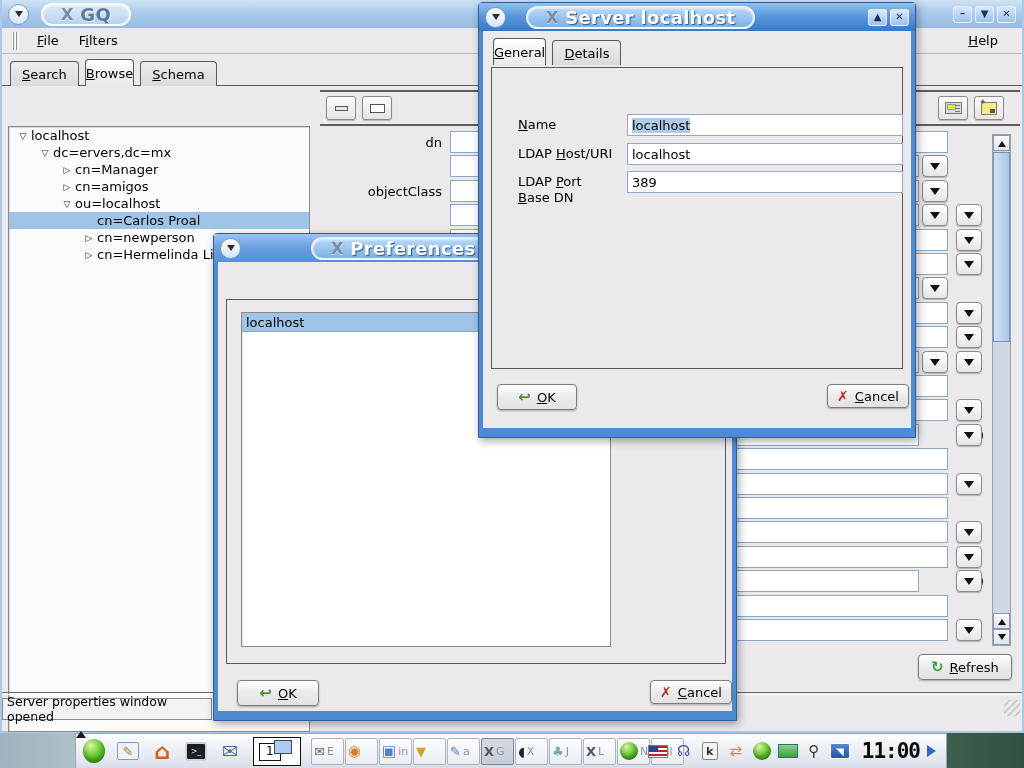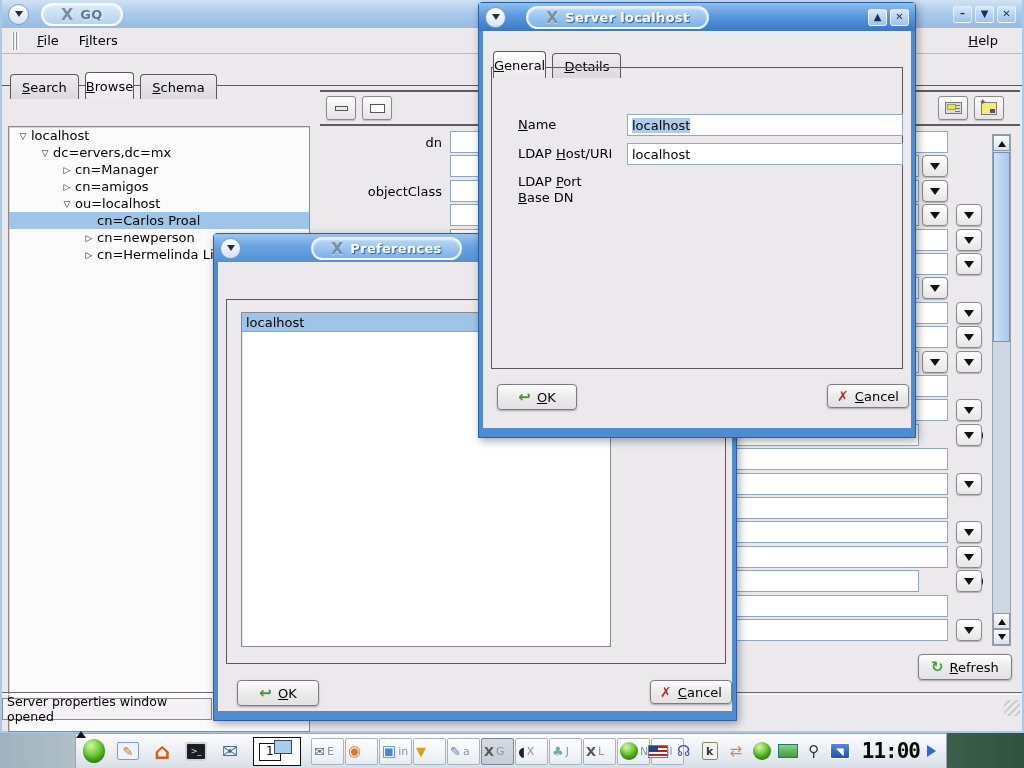--- a/index.html
+++ b/index.html
@@ -11,38 +11,38 @@
   
   .btn { display:inline-flex; align-items:center; justify-content:center; gap:6px;
     background:linear-gradient(#ffffff,#ececec 45%,#e2e2e2); border:1px solid #7d7d7d;
     border-radius:4px; box-shadow:0 1px 2px rgba(0,0,0,.3), inset 0 1px 0 #fff;
     padding:3px 12px; font-size:13px; cursor:default; }
   .input { background:#fff; border:1px solid #93a8c4; height:22px; display:flex;
     align-items:center; padding:0 4px; font-size:13px; }
   .tab { display:inline-block; padding:5px 11px 4px; background:linear-gradient(#efecef,#dcd8dc);
     border:1px solid #5a5a5a; border-bottom:none; border-radius:4px 4px 0 0; margin-right:2px;
     position:relative; }
-  .tab.active { background:linear-gradient(#ffffff,#f3f1f3 60%,#ece9ed); padding:6px 0 5px; top:-1px; z-index:2;margin-top:13px; }
+  .tab.active { background:linear-gradient(#ffffff,#f3f1f3 60%,#ece9ed); padding:6px 0 5px; top:-1px; z-index:2; }
   u { text-decoration:underline; }
 
   
   .tbar { position:relative; height:28px; display:flex; align-items:center; }
   .tbar.active { background:linear-gradient(#8fc0f0,#5b99de 45%,#3f7ec9 90%,#3a77c0); }
   .tbar.mid    { background:linear-gradient(#9cc5ef,#6aa2e2 45%,#5590d4); }
   .tbar.inactive { background:linear-gradient(#cfe2f4,#a9c9ea 50%,#96bbe2); }
   .tmenu { width:21px; height:21px; margin-left:6px; border-radius:50%;
     background:linear-gradient(#ffffff,#d4e4f4); border:1px solid #7e9cbe;
     display:flex; align-items:center; justify-content:center; }
   .tmenu .car { width:0; height:0; border:4px solid transparent; border-top:6px solid #2b2f36; margin-top:4px; }
   .tcapsule { display:flex; align-items:center; gap:7px; margin-left:12px; height:23px;
     padding:0 18px; border-radius:12px; border:2px solid rgba(255,255,255,.8);
     background:linear-gradient(#b9d8f5,#7db0e8); box-shadow:inset 0 1px 2px rgba(255,255,255,.6); }
   .tbar.inactive .tcapsule { background:linear-gradient(#dcebf8,#b7d3ee); border-color:rgba(255,255,255,.9); }
   .xlogo { font-weight:bold; font-size:16px; color:#7c8da0; text-shadow:0 1px 1px rgba(255,255,255,.5); }
-  .ttext { font-weight:bold; font-size:13px; color:#fff; text-shadow:1px 1px 1px #2a5a92; letter-spacing:.3px; }
+  .ttext { font-weight:bold; font-size:18px; color:#fff; text-shadow:1px 1px 1px #2a5a92; letter-spacing:.3px; }
   .tbar.inactive .ttext { color:#5d7globalThis; color:#597a9c; text-shadow:1px 1px 1px rgba(255,255,255,.6); }
   .tbtns { margin-left:auto; display:flex; gap:3px; margin-right:6px; }
   .tbtn { width:19px; height:17px; border-radius:3px; border:1px solid rgba(255,255,255,.65);
     background:linear-gradient(#d8e8fa,#9dc2ec); display:flex; align-items:center; justify-content:center;
     font-size:10px; font-weight:bold; color:#17335c; line-height:1; }
 
   
   .win { position:absolute; }
   .win .frame { background:#4f8bd0; padding:0 4px 9px 4px; border:1px solid #2d5e9d; border-radius:4px 4px 0 0;
     box-shadow:2px 3px 8px rgba(0,0,0,.35); }
@@ -413,20 +413,23 @@
             </div>
         </div>
         <div class="field-row" style="top:75px;">
           <span class="field-label">LDAP <u>H</u>ost/URI</span>
           <div class="input field-input">
               <span>localhost</span>
             </div>
         </div>
         <div class="field-row" style="top:103px;">
           <span class="field-label">LDAP <u>P</u>ort</span>
+          <div class="input field-input">
+              <span>389</span>
+            </div>
         </div>
         <div class="field-row" style="top:119px;">
           <span class="field-label"><u>B</u>ase DN</span>
         </div>
       </div>
       <div class="btn" id="srv-ok">
         <span class="ico-ok">↩</span>
         <span><u>O</u>K</span>
       </div>
       <div class="btn" id="srv-cancel">

